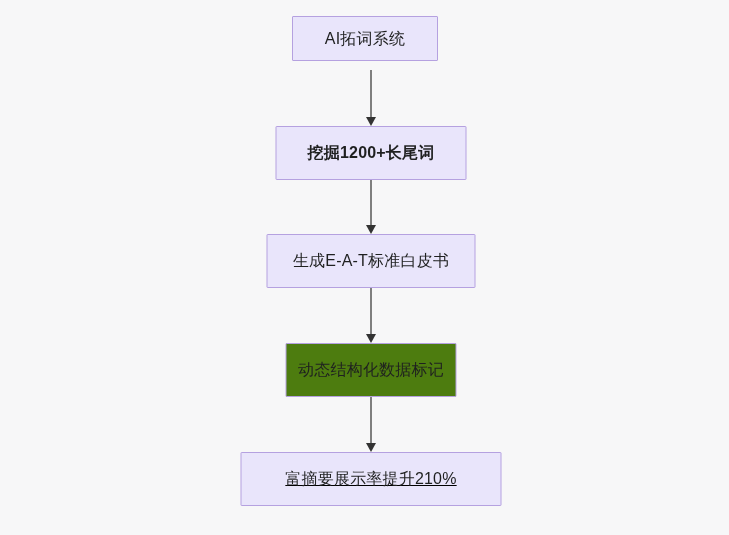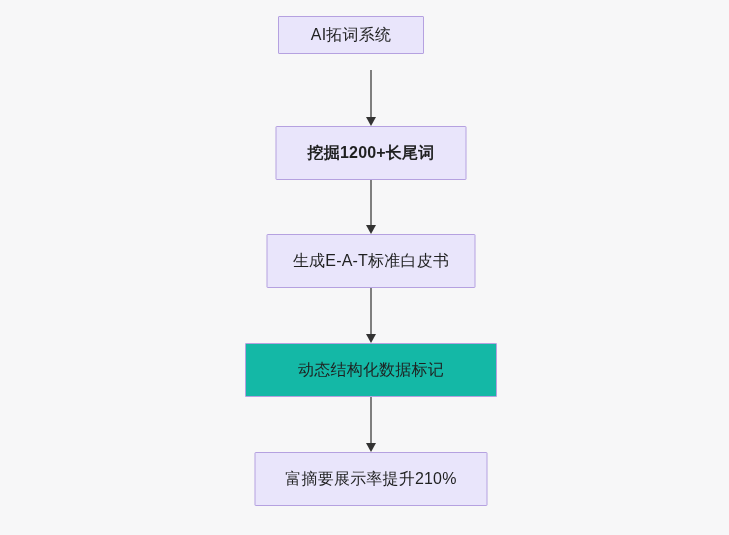--- a/index.html
+++ b/index.html
@@ -77,33 +77,33 @@
   </div>
   <div class="edge" id="edge-3" style="left: 371px; top: 288px; height: 55px;">
     <div class="edge-line" style="height: 47px; background: rgb(127, 127, 127);"></div>
     <div class="edge-head" style="border-top-color: rgb(51, 51, 51);"></div>
   </div>
   <div class="edge" id="edge-4" style="left: 371px; top: 397px; height: 55px;">
     <div class="edge-line" style="height: 47px; background: rgb(127, 127, 127);"></div>
     <div class="edge-head" style="border-top-color: rgb(51, 51, 51);"></div>
   </div>
 
-  <div class="node" id="node-ai-keyword-system" style="left: 351px; top: 16px; width: 146px; height: 38px; background: rgb(233, 229, 251); border-color: rgb(181, 161, 224);">
+  <div class="node" id="node-ai-keyword-system" style="left: 365px; top: 16px; width: 146px; height: 45px; background: rgb(233, 229, 251); border-color: rgb(181, 161, 224);">
     <span class="node-label" style="color: rgb(31, 32, 32);">AI拓词系统</span>
   </div>
 
   <div class="node" id="node-mine-longtail-keywords" style="left: 371px; top: 126px; width: 191px; height: 54px; background: rgb(233, 229, 251); border-color: rgb(181, 161, 224); font-weight: bold;">
     <span class="node-label" style="color: rgb(31, 32, 32);">挖掘1200+长尾词</span>
   </div>
 
   <div class="node" id="node-generate-eat-whitepaper" style="left: 371px; top: 234px; width: 209px; height: 54px; background: rgb(233, 229, 251); border-color: rgb(181, 161, 224);">
     <span class="node-label" style="color: rgb(31, 32, 32);">生成E-A-T标准白皮书</span>
   </div>
 
-  <div class="node" id="node-dynamic-structured-data" style="left: 371px; top: 343px; width: 252px; height: 54px; background: #14b8a6; border-color: rgb(181, 161, 224);">
+  <div class="node" id="node-dynamic-structured-data" style="left: 371px; top: 343px; width: 171px; height: 54px; background: #4d7c0f; border-color: rgb(181, 161, 224);">
     <span class="node-label" style="color: rgb(31, 32, 32);">动态结构化数据标记</span>
   </div>
 
-  <div class="node" id="node-rich-snippet-uplift" style="left: 371px; top: 452px; width: 233px; height: 54px; background: rgb(233, 229, 251); border-color: rgb(181, 161, 224);">
+  <div class="node" id="node-rich-snippet-uplift" style="left: 371px; top: 452px; width: 261px; height: 54px; background: rgb(233, 229, 251); border-color: rgb(181, 161, 224); text-decoration: underline;">
     <span class="node-label" style="color: rgb(31, 32, 32);">富摘要展示率提升210%</span>
   </div>
 
 </div>
 
 </body></html>

